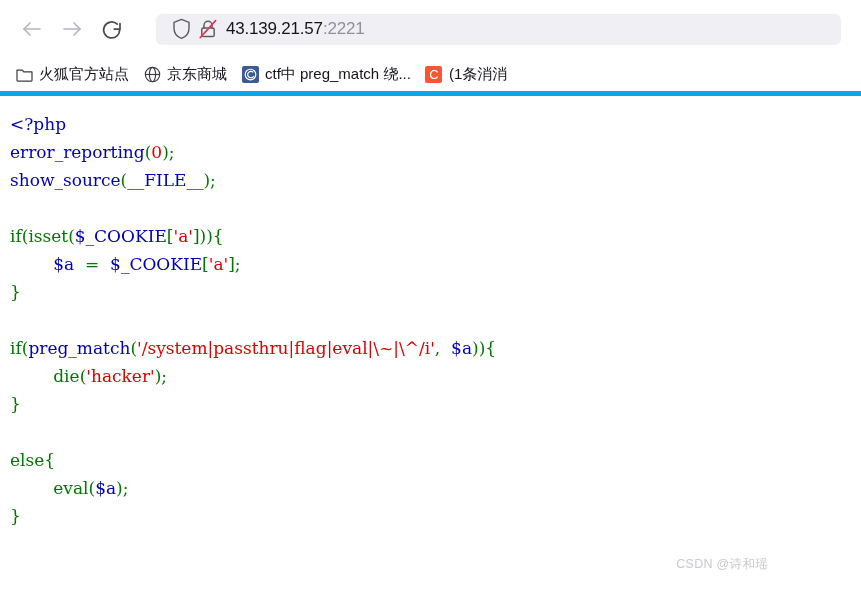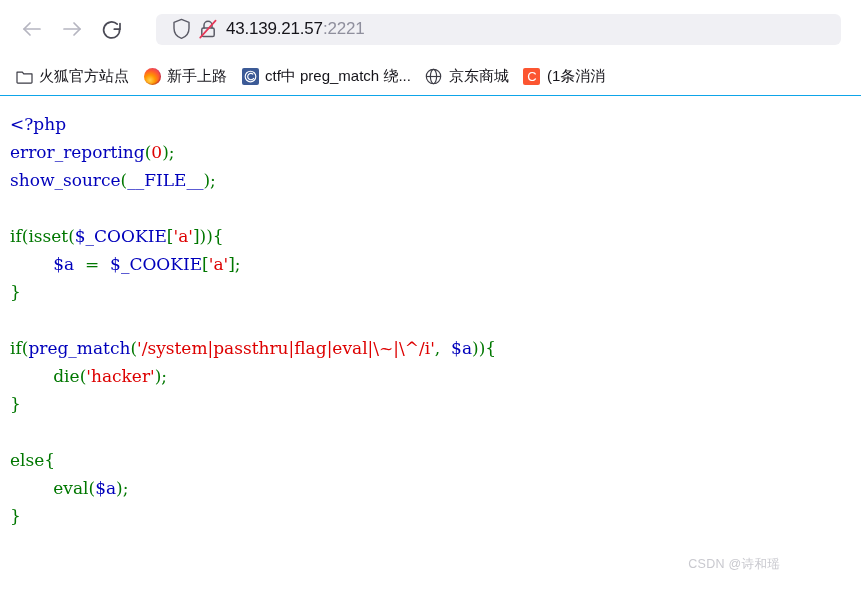--- a/index.html
+++ b/index.html
@@ -49,21 +49,21 @@
     overflow: hidden;
   }
   .urltext .port { color: #8f8f9d; }
 
   
   .bookmarks {
     display: flex; align-items: center;
     height: 38px;
     padding: 0 8px;
     background: #ffffff;
-    border-bottom: 1px solid #0ea5e9;
+    border-bottom: 5px solid #0ea5e9;
     white-space: nowrap;
     overflow: hidden;
   }
   .bm {
     display: flex; align-items: center;
     height: 28px;
     padding: 0 7px;
     border-radius: 4px;
     flex: none;
     max-width: 230px;
@@ -115,21 +115,21 @@
     white-space: pre;
     color: #000000;
     letter-spacing: 0px;
   }
   pre.code .kw   { color: #007700; }   
   pre.code .def  { color: #0000BB; }   
   pre.code .str  { color: #DD0000; }   
 
   .watermark {
     position: absolute;
-    right: 16px;
+    right: 28px;
     bottom: 8px;
     font-size: 12.5px;
     color: #c9c9cf;
     font-family: "Liberation Sans", sans-serif;
     letter-spacing: .3px;
     user-select: none;
   }
 </style>
 </head>
 <body>
@@ -188,49 +188,43 @@
 
       <div class="bm">
         <span class="bmicon">
           <svg width="17" height="15" viewBox="0 0 17 15" fill="none" stroke="#3b3b44" stroke-width="1.2" stroke-linejoin="round">
             <path d="M1 3.2 h5.4 l1.3 1.7 H16 v8.4 a.8.8 0 0 1-.8.8 H1.8 a.8.8 0 0 1-.8-.8 Z"></path>
           </svg>
         </span>
         <span class="bmlabel">火狐官方站点</span>
       </div>
 
-      <div class="bm">
-        <span class="bmicon">
-          <span class="fx-fav"></span>
-        </span>
-        <span class="bmlabel">新手上路</span>
-      </div>
-
+
+
+      <div class="bm">
+        <span class="bmicon">
+          <svg width="17" height="17" viewBox="0 0 17 17" fill="none" stroke="#3b3b44" stroke-width="1.15">
+            <circle cx="8.5" cy="8.5" r="7.2"></circle>
+            <ellipse cx="8.5" cy="8.5" rx="3.1" ry="7.2"></ellipse>
+            <line x1="1.3" y1="8.5" x2="15.7" y2="8.5"></line>
+          </svg>
+        </span>
+        <span class="bmlabel">京东商城</span>
+      </div>
 
       <div class="bm">
         <span class="bmicon">
           <span class="zhihu-fav">
             <svg width="13" height="13" viewBox="0 0 13 13" fill="none" stroke="#ffffff" stroke-width="1.15">
               <circle cx="6.5" cy="6.5" r="5.3"></circle>
               <path d="M9.2 4.3 a3.2 3.2 0 1 0 .6 3.6"></path>
             </svg>
           </span>
         </span>
         <span class="bmlabel">ctf中 preg_match 绕...</span>
-      </div>
-
-      <div class="bm">
-        <span class="bmicon">
-          <svg width="17" height="17" viewBox="0 0 17 17" fill="none" stroke="#3b3b44" stroke-width="1.15">
-            <circle cx="8.5" cy="8.5" r="7.2"></circle>
-            <ellipse cx="8.5" cy="8.5" rx="3.1" ry="7.2"></ellipse>
-            <line x1="1.3" y1="8.5" x2="15.7" y2="8.5"></line>
-          </svg>
-        </span>
-        <span class="bmlabel">京东商城</span>
       </div>
 
       <div class="bm">
         <span class="bmicon">
           <span class="csdn-fav">C</span>
         </span>
         <span class="bmlabel"><span>(1条消</span>消</span>
       </div>
 
     </div>

